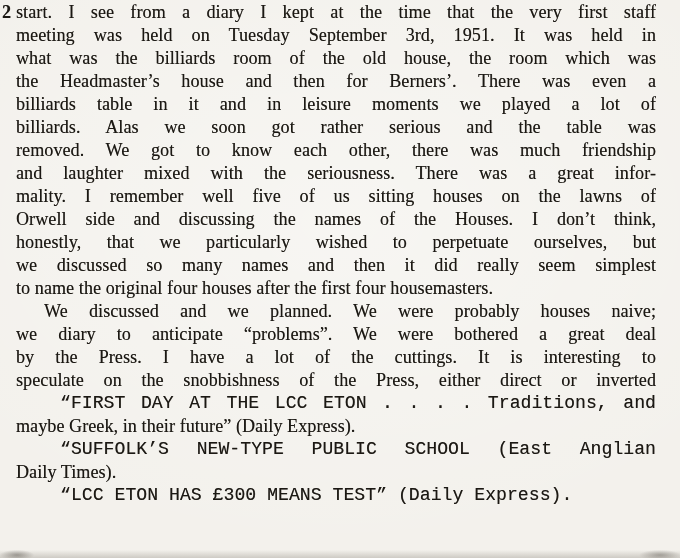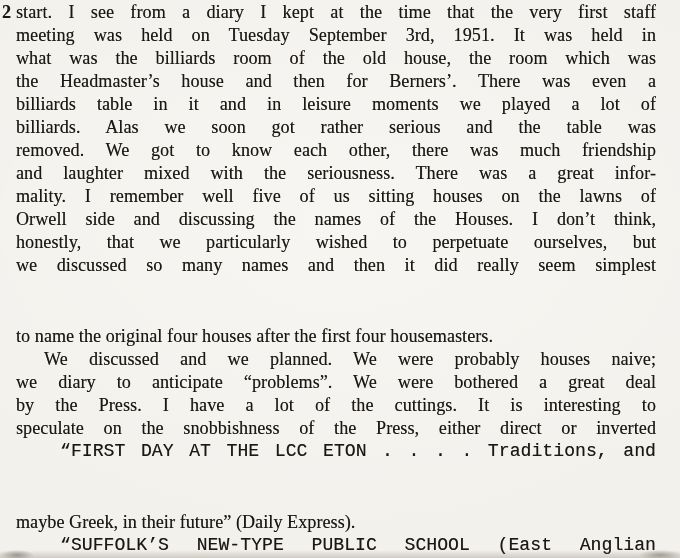--- a/index.html
+++ b/index.html
@@ -44,21 +44,20 @@
   .paragraph { margin: 0; }
   .line {
     text-align: justify;
     text-align-last: justify;
     text-justify: inter-word;
     white-space: normal;
   }
   .line.last {
     text-align: center;
     text-align-last: left;
-    margin-top: 48px;
   }
   .paragraph.body .line.indent { text-indent: 28px; }
   .paragraph.headline .line.indent { text-indent: 44px; font-family: Liberation Mono, monospace; }
   .scan-shadow-bottom {
     position: absolute;
     left: 0; bottom: 0;
     width: 100%; height: 8px;
     background: linear-gradient(to bottom, rgba(110,104,94,0) 0%, rgba(110,104,94,0.28) 100%);
     pointer-events: none;
   }
@@ -105,17 +104,20 @@
         <div class="line">speculate on the snobbishness of the Press, either direct or inverted</div>
       </div>
       <div class="paragraph headline">
         <div class="line indent">“FIRST DAY AT THE LCC ETON . . . . Traditions, and</div>
         <div class="line last">maybe Greek, in their future” (Daily Express).</div>
       </div>
       <div class="paragraph headline">
         <div class="line indent">“SUFFOLK’S NEW-TYPE PUBLIC SCHOOL (East Anglian</div>
         <div class="line last">Daily Times).</div>
       </div>
+      <div class="paragraph headline">
+        <div class="line last indent">“LCC ETON HAS £300 MEANS TEST” (Daily Express).</div>
+      </div>
     </div>
   <div class="scan-smudge-left"></div>
   <div class="scan-smudge-right"></div>
   <div class="scan-shadow-bottom"></div>
 </div>
 
 </body></html>

